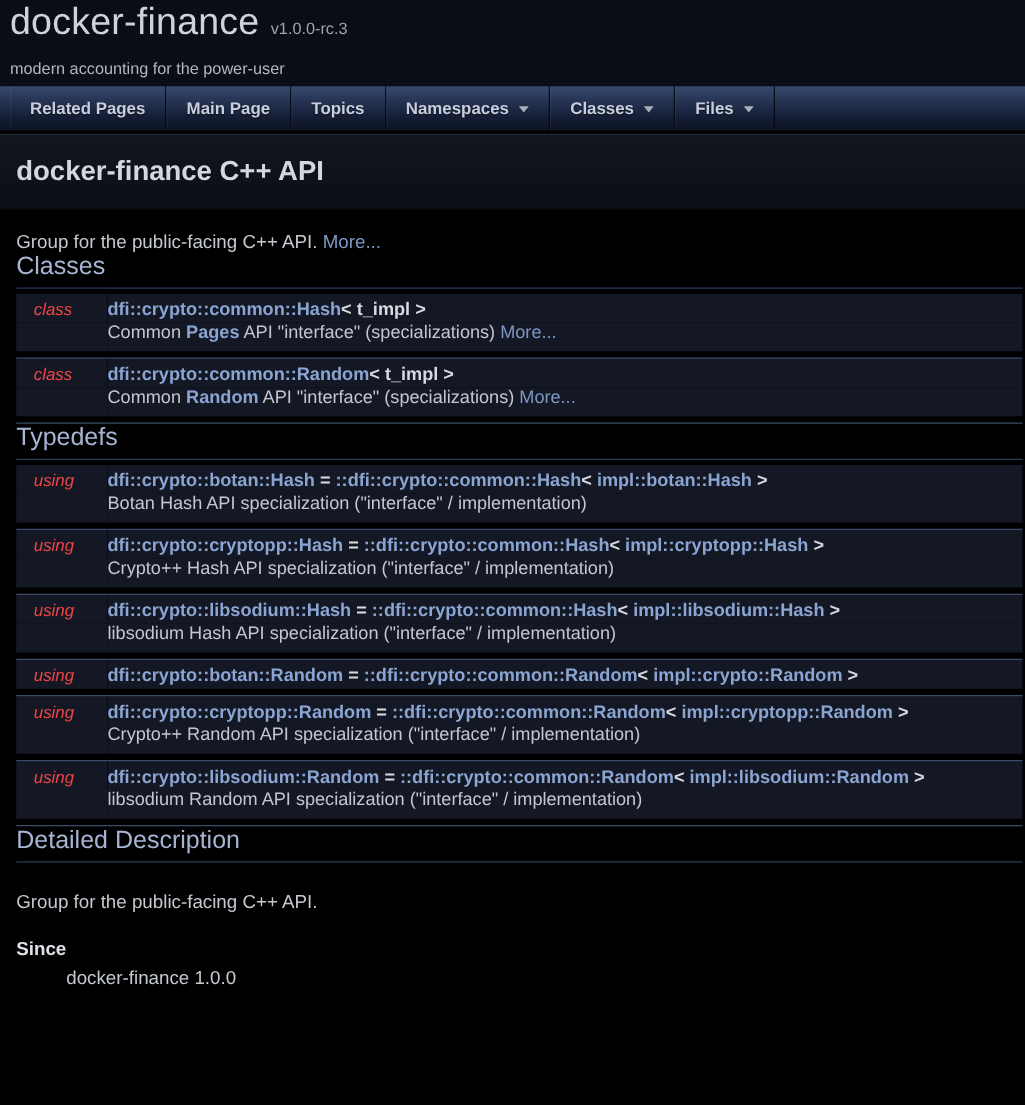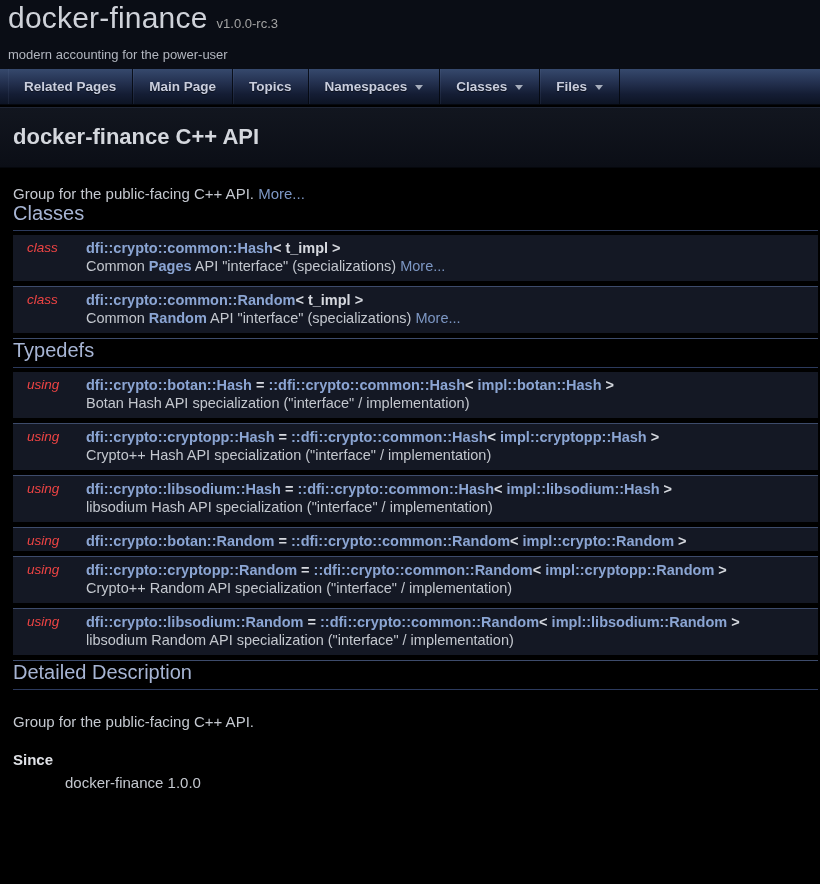--- a/index.html
+++ b/index.html
@@ -81,21 +81,21 @@
     color: #ef4444; font-size: 13.5px; vertical-align: top; white-space: nowrap; font-style: italic;
   }
   .namecell { padding: 5px 8px 2px 0; font-weight: bold; color: #d6d9df; white-space: nowrap; overflow: hidden; }
   .desccell { padding: 0 8px 7px 0; color: #c3c7ce; }
   .memSeparator td { height: 5px; border-bottom: 1px solid #3d4b6b; background: transparent; padding: 0; }
 
   
   .detailed-text { margin: 0; padding: 19px 13px 0; font-size: 15px; color: #c4c8cf; }
   dl.section-since { margin: 21px 13px 0; padding: 0; }
   dl.section-since dt { font-weight: bold; font-size: 15px; color: #dfe1e6; }
-  dl.section-since dd { margin: 6px 0 0 52px; font-size: 15px; color: #c4c8cf; }
+  dl.section-since dd { margin: 6px 0 0 40px; font-size: 15px; color: #c4c8cf; }
 </style>
 </head>
 <body>
 
 <div id="titlearea">
   <div class="projectrow">
     <span class="projectname">docker-finance</span>
     <span class="projectnumber">v1.0.0-rc.3</span>
   </div>
   <div class="projectbrief">modern accounting for the power-user</div>

